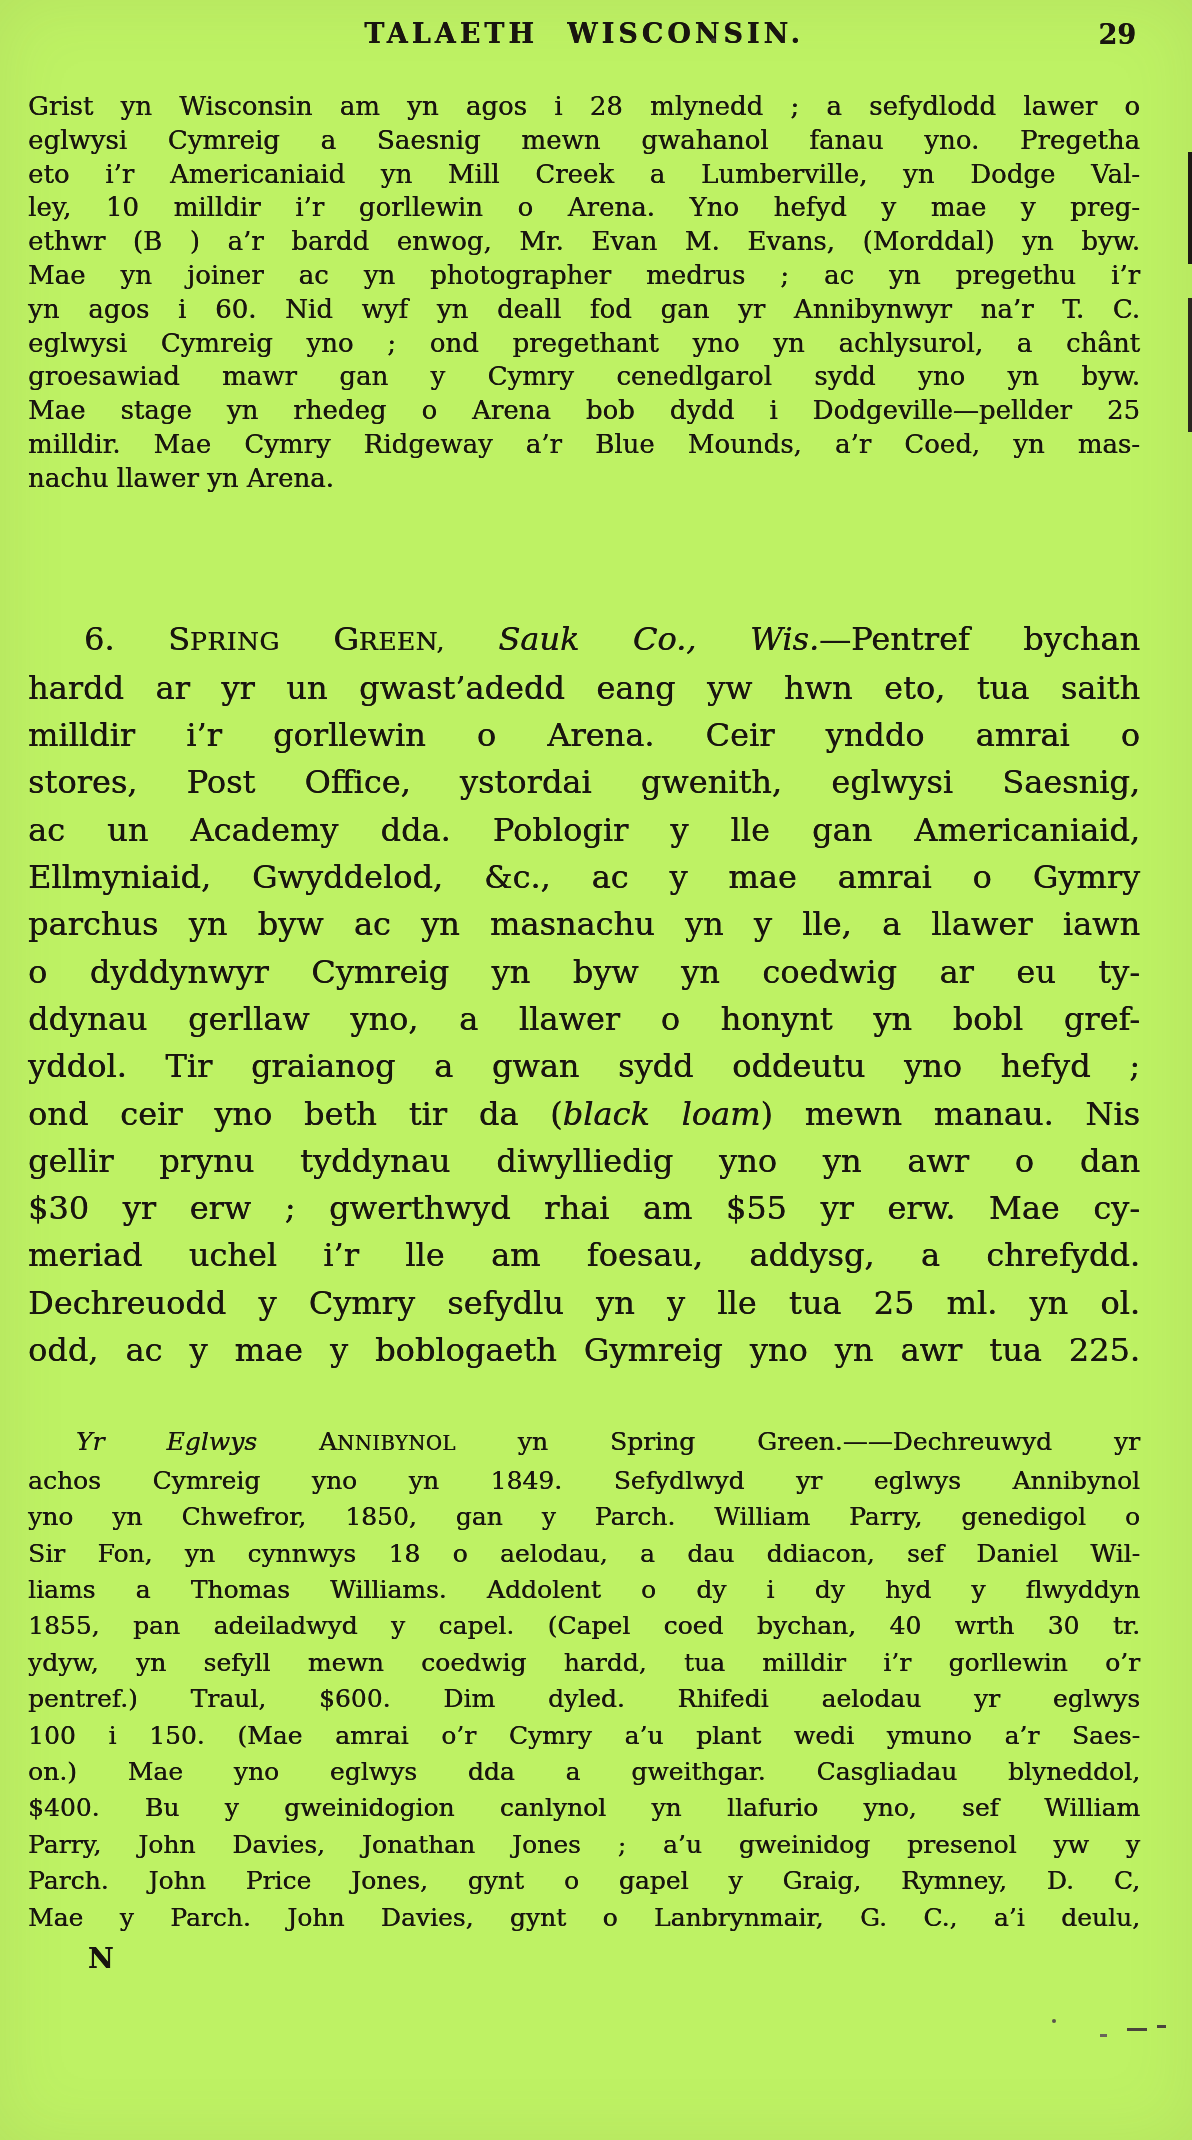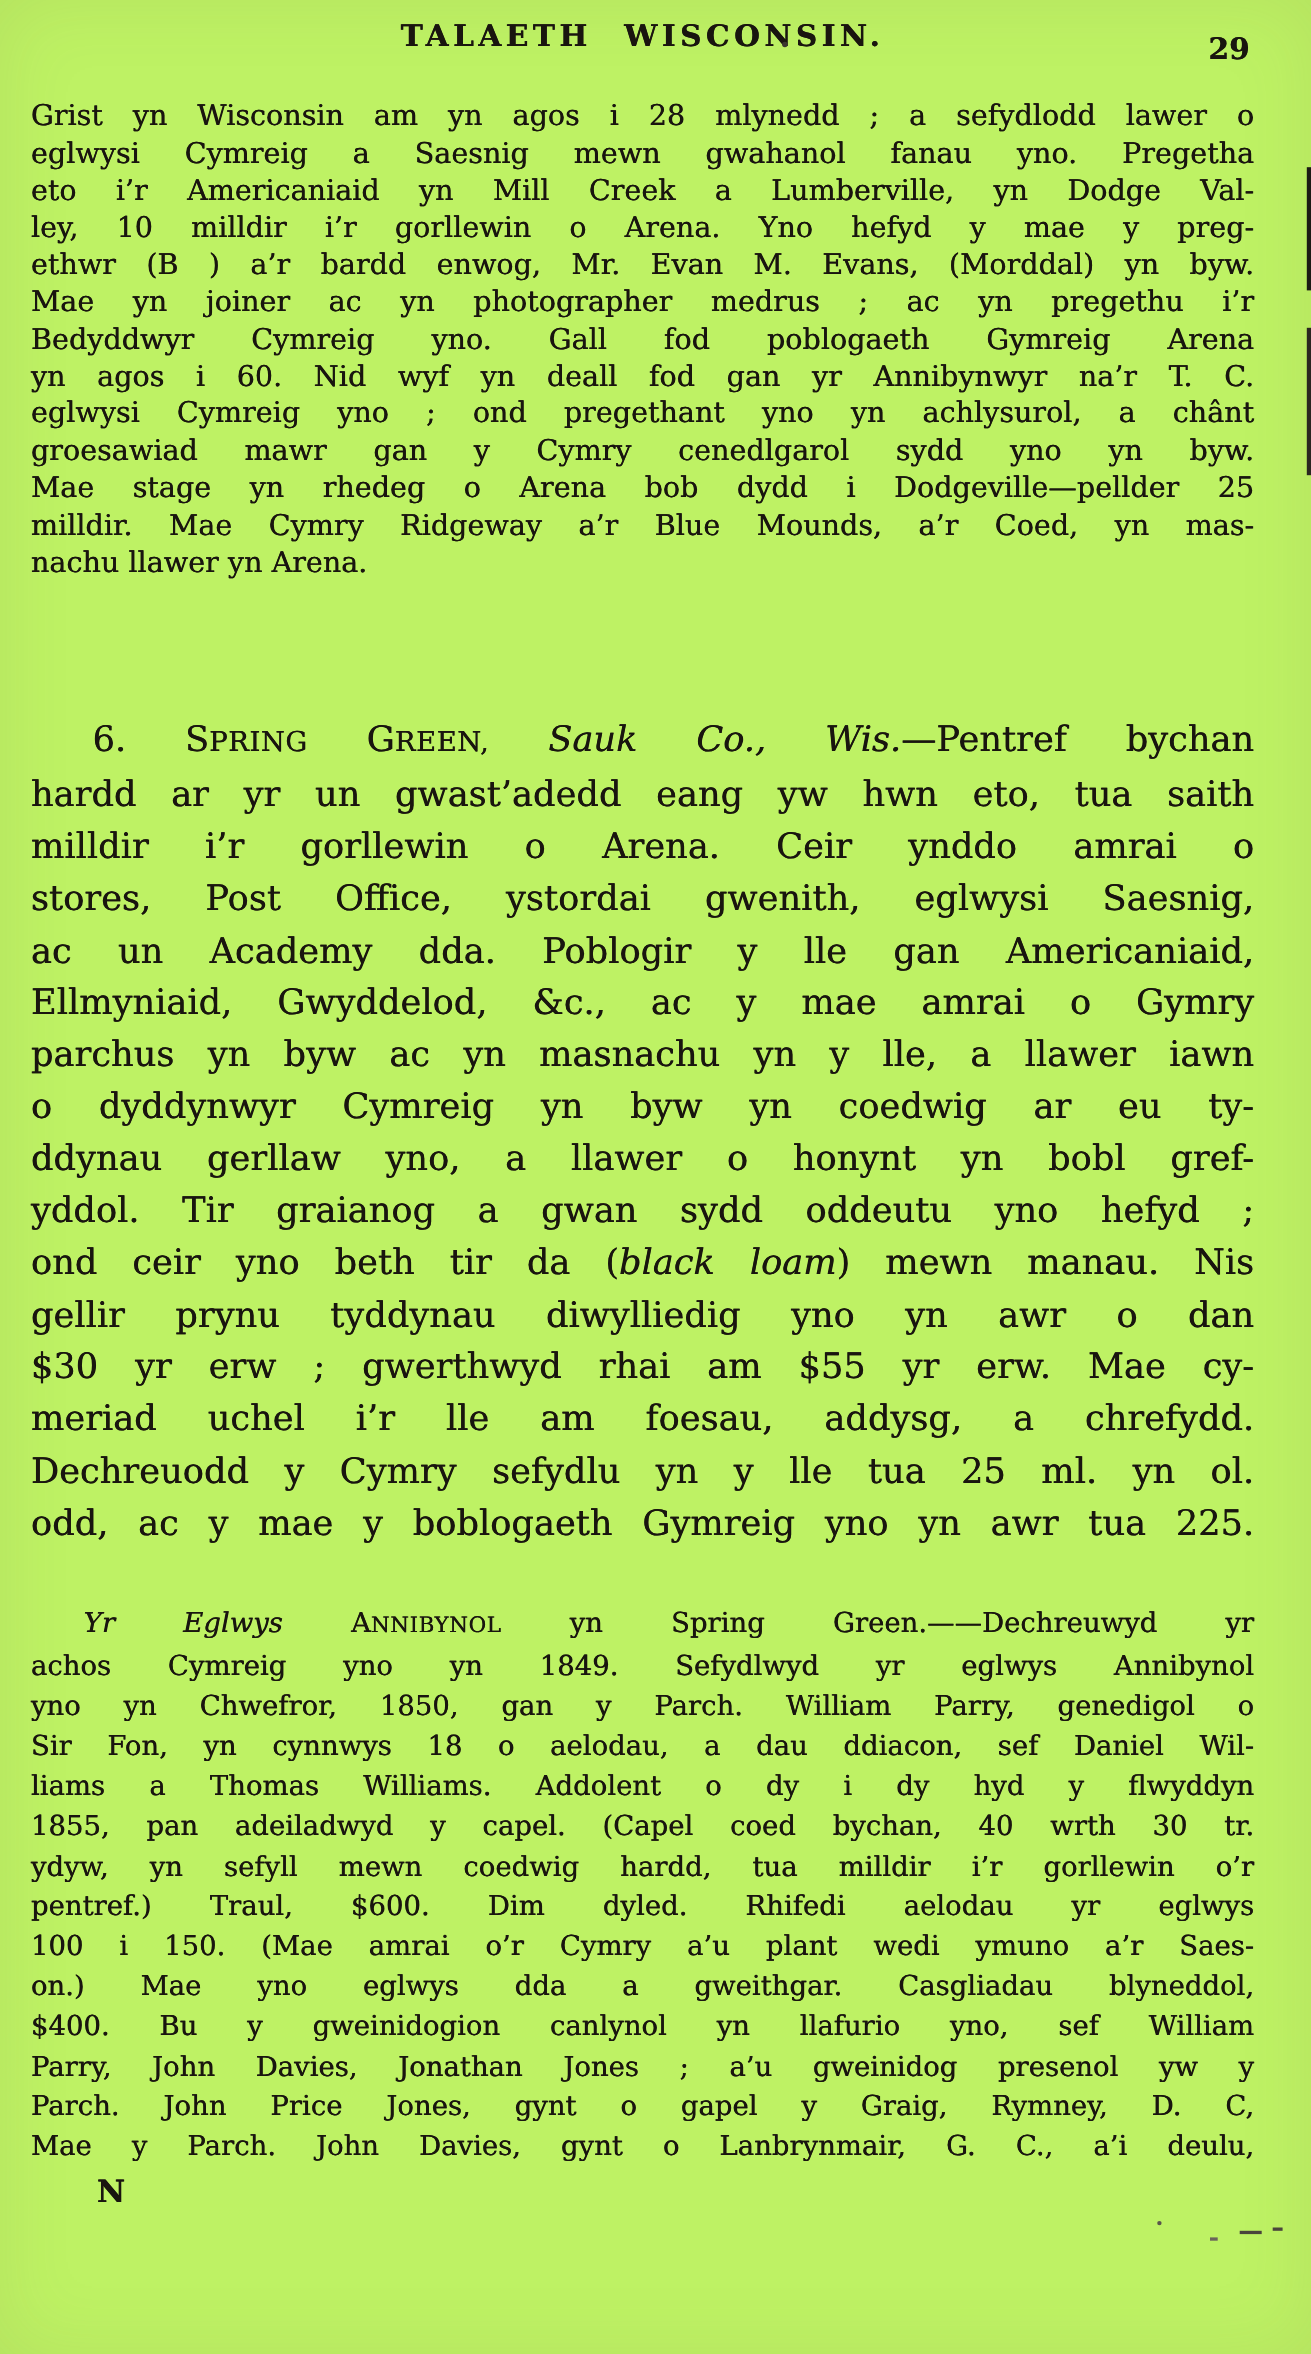--- a/index.html
+++ b/index.html
@@ -22,21 +22,21 @@
     margin: 18px 52px 0 28px;
     height: 38px;
   }
   .title {
     position: absolute; left: 0; right: 0; top: 0;
     text-align: center;
     font-size: 27px; font-weight: bold;
     letter-spacing: 4px; word-spacing: 16px;
   }
   .pageno {
-    position: absolute; right: 4px; top: 12px;
+    position: absolute; right: 4px; top: 1px;
     font-size: 27px; font-weight: bold;
   }
   .para {
     margin-left: 28px; margin-right: 52px;
   }
   .tline {
     text-align: justify;
     text-align-last: justify;
   }
   .para-arena  { font-size: 26px; line-height: 33.8px; margin-top: 34px; }
@@ -72,21 +72,20 @@
     <div class="pageno">29</div>
   </div>
 
   <div class="para para-arena">
       <div class="tline"><span class="seg-n">Grist yn Wisconsin am yn agos i 28 mlynedd ; a sefydlodd lawer o</span></div>
       <div class="tline"><span class="seg-n">eglwysi Cymreig a Saesnig mewn gwahanol fanau yno. Pregetha</span></div>
       <div class="tline"><span class="seg-n">eto i’r Americaniaid yn Mill Creek a Lumberville, yn Dodge Val-</span></div>
       <div class="tline"><span class="seg-n">ley, 10 milldir i’r gorllewin o Arena. Yno hefyd y mae y preg-</span></div>
       <div class="tline"><span class="seg-n">ethwr (B ) a’r bardd enwog, Mr. Evan M. Evans, (Morddal) yn byw.</span></div>
       <div class="tline"><span class="seg-n">Mae yn joiner ac yn photographer medrus ; ac yn pregethu i’r</span></div>
-      <div class="tline"><span class="seg-n">Bedyddwyr Cymreig yno. Gall fod poblogaeth Gymreig Arena</span></div>
       <div class="tline"><span class="seg-n">yn agos i 60. Nid wyf yn deall fod gan yr Annibynwyr na’r T. C.</span></div>
       <div class="tline"><span class="seg-n">eglwysi Cymreig yno ; ond pregethant yno yn achlysurol, a chânt</span></div>
       <div class="tline"><span class="seg-n">groesawiad mawr gan y Cymry cenedlgarol sydd yno yn byw.</span></div>
       <div class="tline"><span class="seg-n">Mae stage yn rhedeg o Arena bob dydd i Dodgeville—pellder 25</span></div>
       <div class="tline"><span class="seg-n">milldir. Mae Cymry Ridgeway a’r Blue Mounds, a’r Coed, yn mas-</span></div>
       <div class="tline"><span class="seg-n">nachu llawer yn Arena.</span></div>
     </div>
 
   <div class="para para-spring">
       <div class="tline"><span class="seg-n">6. S</span><span class="seg-c">PRING</span><span class="seg-n"> G</span><span class="seg-c">REEN,</span><span class="seg-n"> </span><span class="seg-i">Sauk Co., Wis.</span><span class="seg-n">—Pentref bychan</span></div>

